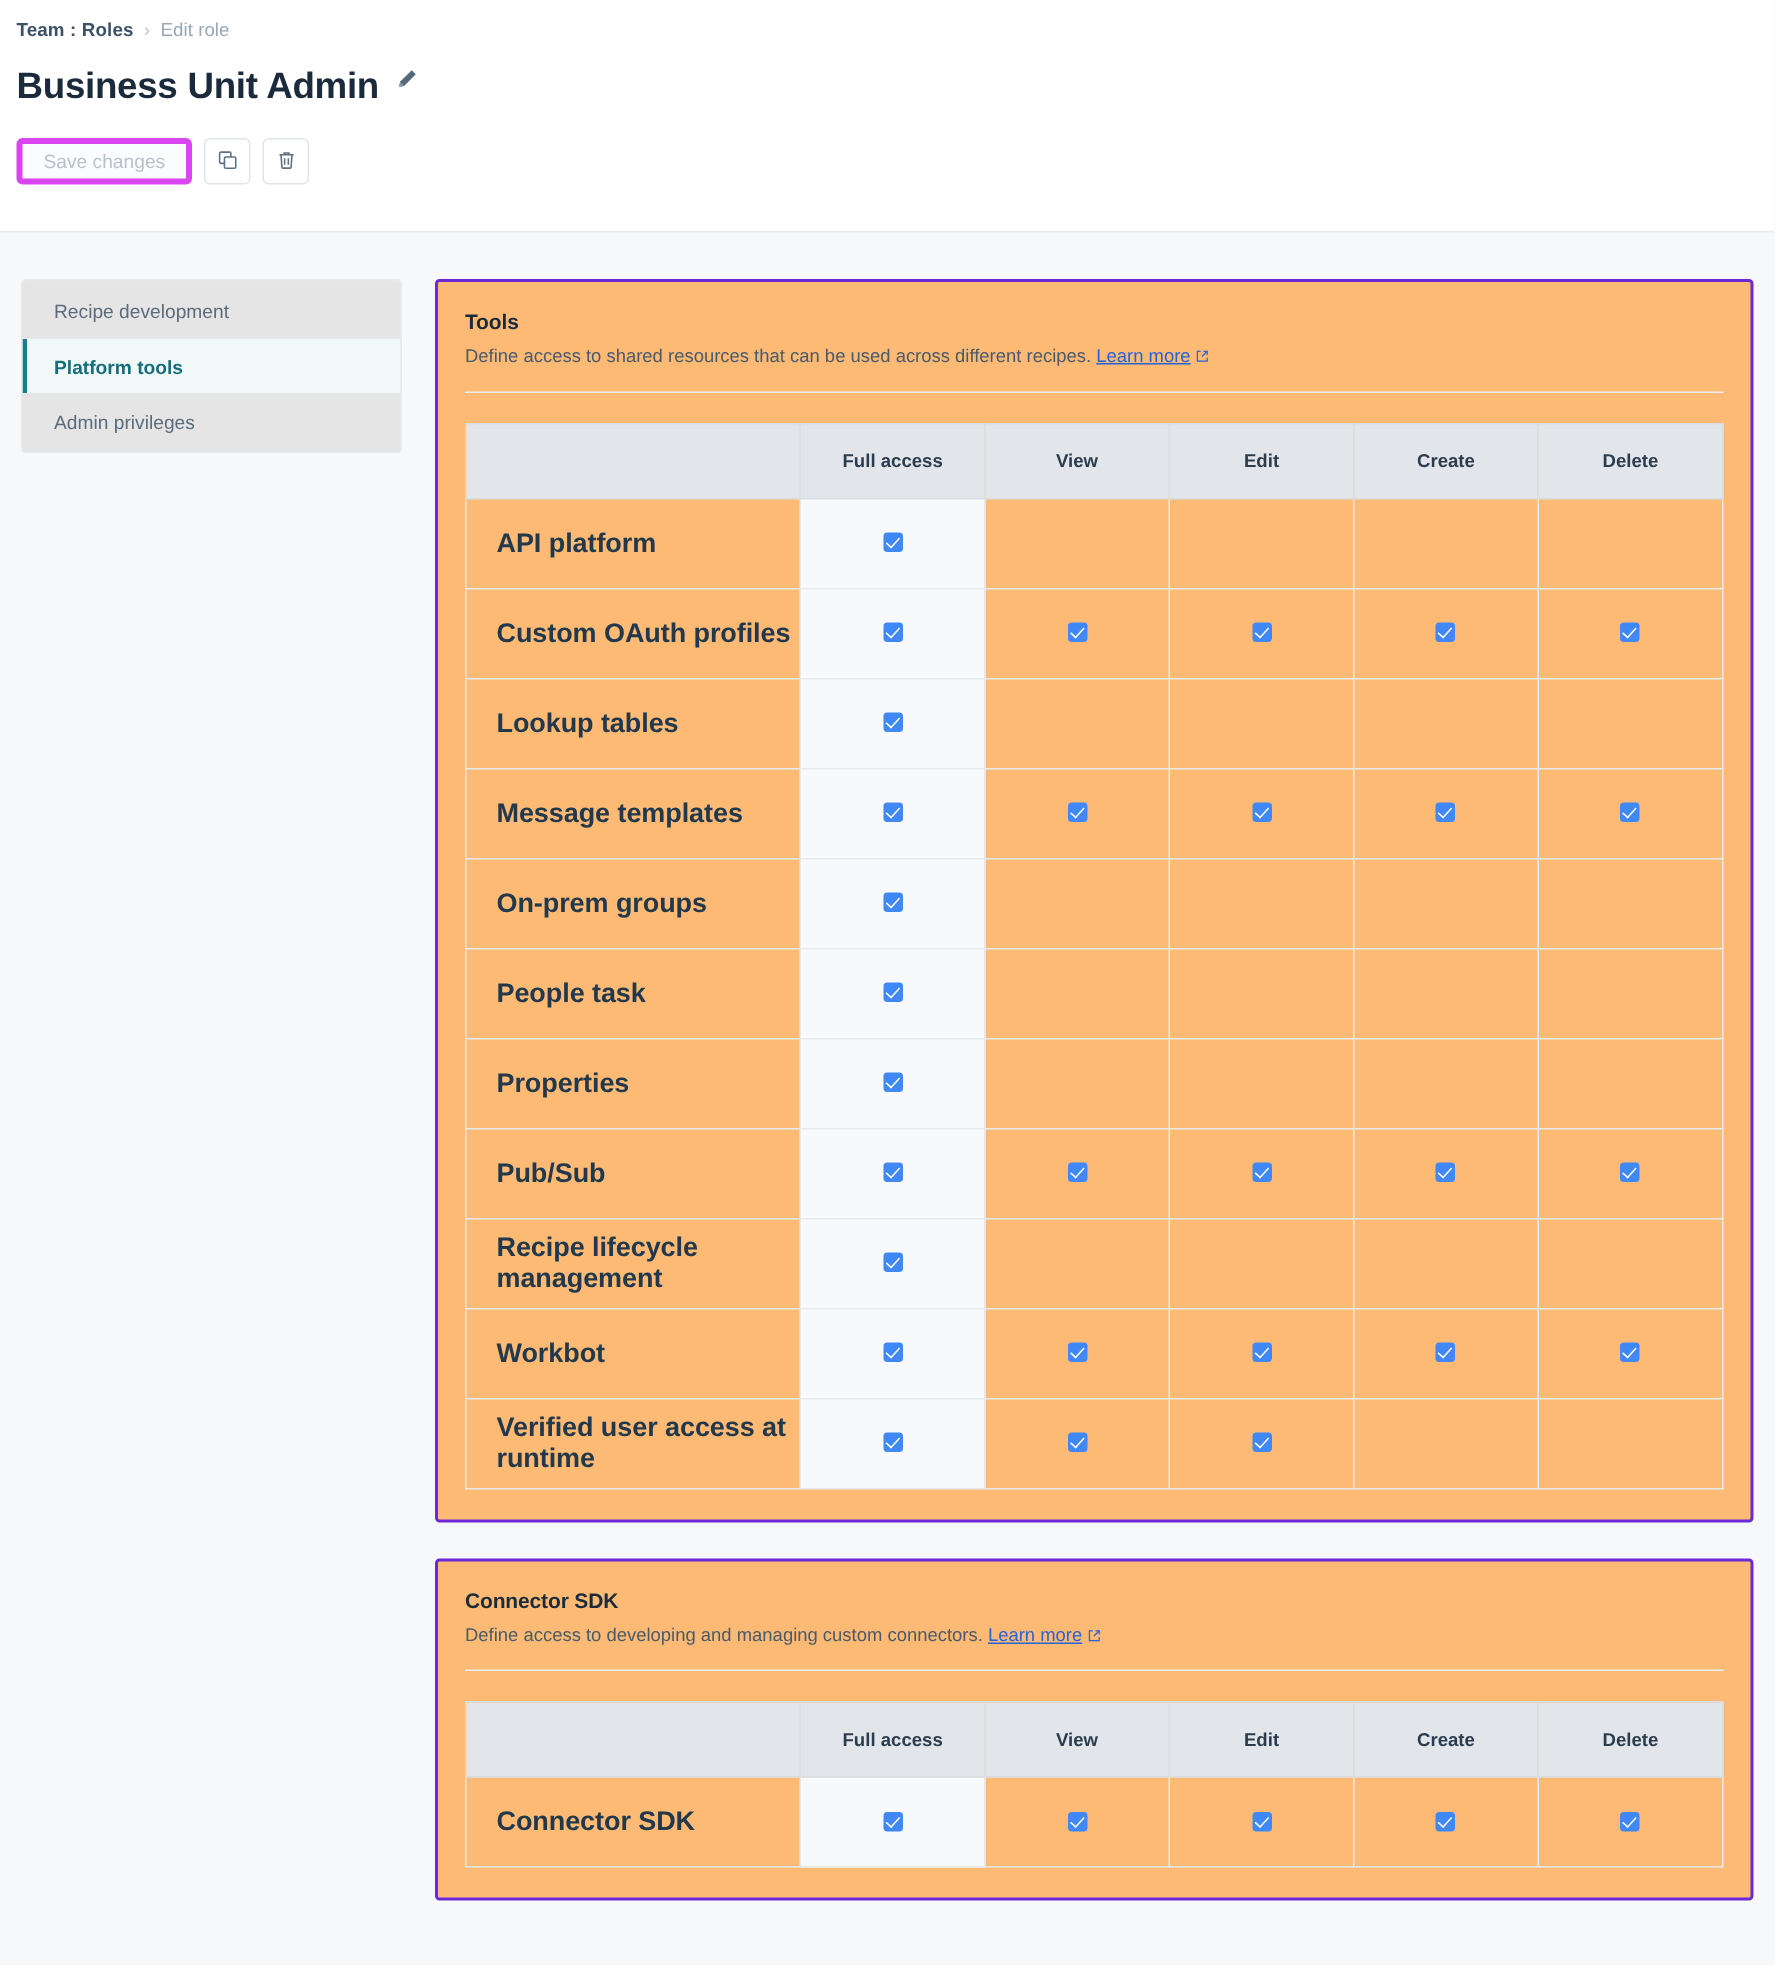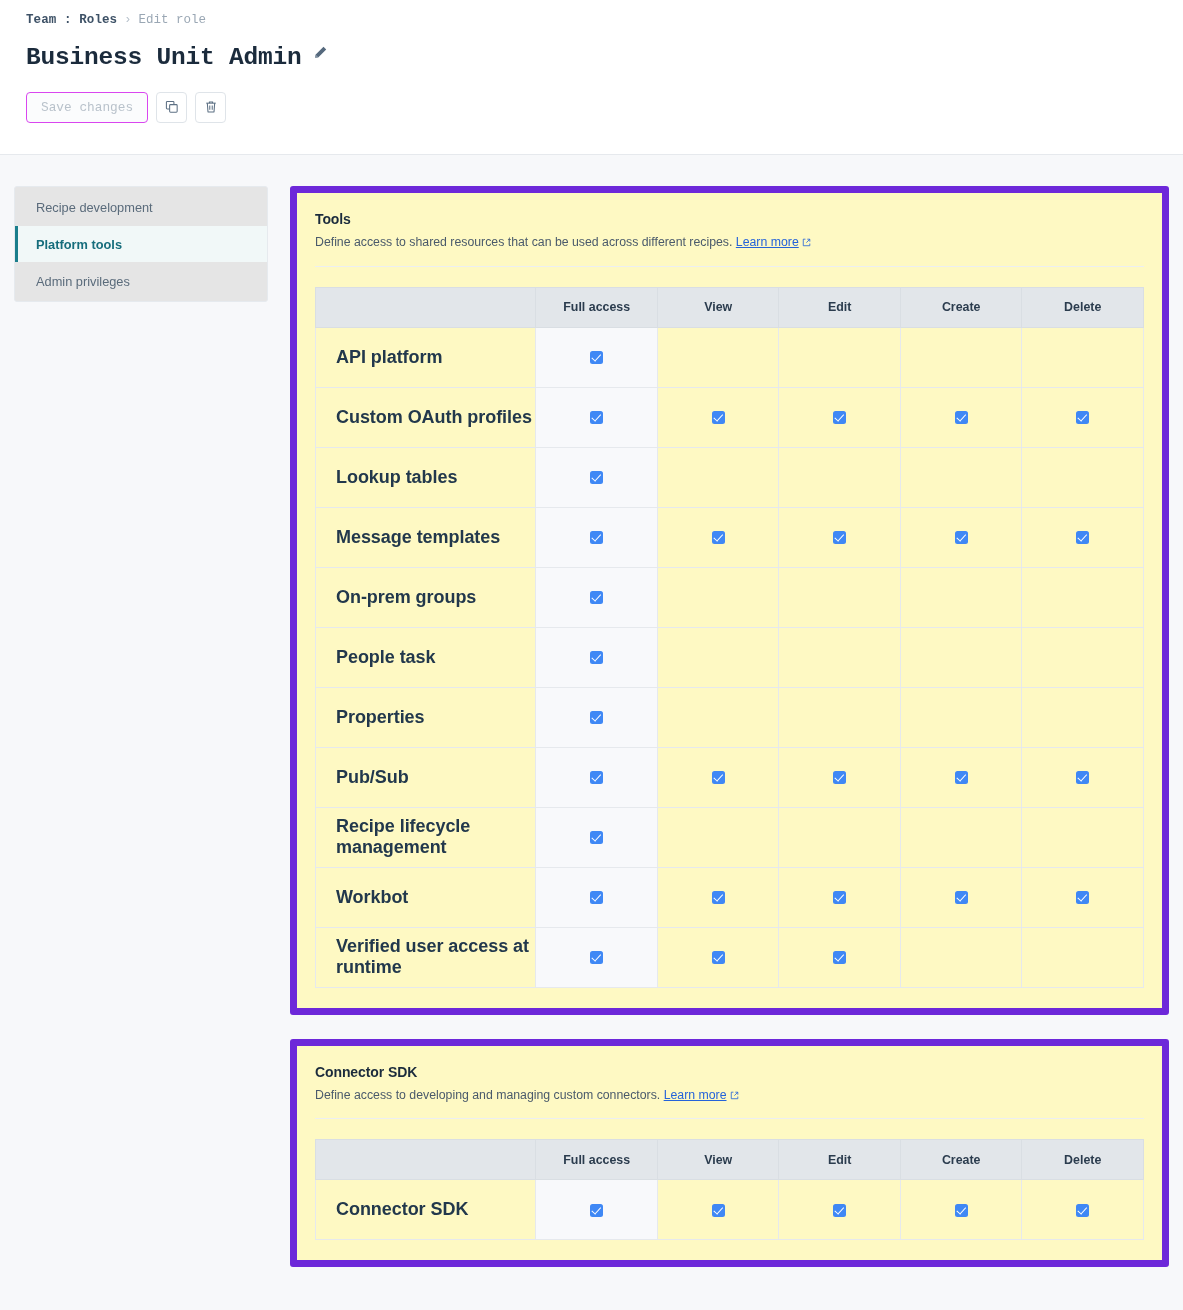--- a/index.html
+++ b/index.html
@@ -7,25 +7,24 @@
     width: 1183px;
     background: #f7f8fa;
     font-family: "Liberation Sans", sans-serif;
     color: #1f2d3d;
     -webkit-font-smoothing: antialiased;
   }
 
   
   .page-header {
     background: #ffffff;
-    padding: 0 26px;
+    padding: 0 11px;
     height: 155px;
     border-bottom: 1px solid #e6e9ed;
     position: relative;
-    font-family: Liberation Mono, monospace;
   }
   .breadcrumb {
     display: flex;
     align-items: center;
     gap: 7px;
     font-size: 12.5px;
     padding-top: 9px;
     height: 30px;
   }
   .crumb-current {
@@ -59,21 +58,21 @@
   .toolbar {
     display: flex;
     align-items: center;
     gap: 8px;
     margin-top: 20px;
   }
   .btn-save {
     height: 31px;
     min-width: 114px;
     padding: 0 14px;
-    border: 1px solid #d946ef;
+    border: 4px solid #d946ef;
     border-radius: 4px;
     background: #fbfcfd;
     color: #b9c2cb;
     font-size: 12.8px;
     font-family: inherit;
     font-weight: 400;
     cursor: default;
   }
   .btn-icon {
     width: 31px;
@@ -121,22 +120,22 @@
   .nav-item.active {
     background: #f1f8f8;
     border-left-color: #1b7e8c;
     color: #166d7c;
     font-weight: 700;
   }
 
   
   .main-col { flex: 1 1 auto; min-width: 0; }
   .panel {
-    background: #fef9c3;
-    border: 7px solid #6d28d9;
+    background: #fdba74;
+    border: 2px solid #6d28d9;
     border-radius: 3px;
     padding: 18px 18px 20px 18px;
   }
   .panel + .panel { margin-top: 24px; }
   .panel-title {
     font-size: 14px;
     font-weight: 700;
     color: #1b2b3c;
     letter-spacing: -.1px;
   }
@@ -166,21 +165,21 @@
     width: 100%;
     border-collapse: collapse;
     margin-top: 20px;
     table-layout: fixed;
   }
   .perm-table th, .perm-table td {
     border: 1px solid #e6e9ed;
   }
   .perm-table thead th {
     background: #e2e6ea;
-    height: 40px;
+    height: 50px;
     font-size: 12.4px;
     font-weight: 700;
     color: #2b3c4e;
     text-align: center;
     border-color: #d9dee3;
   }
   .col-name  { width: 205px; }
   .col-perm  { width: 113px; }
   .perm-table thead th.col-name { text-align: left; }
   .perm-table tbody tr { height: 60px; }

